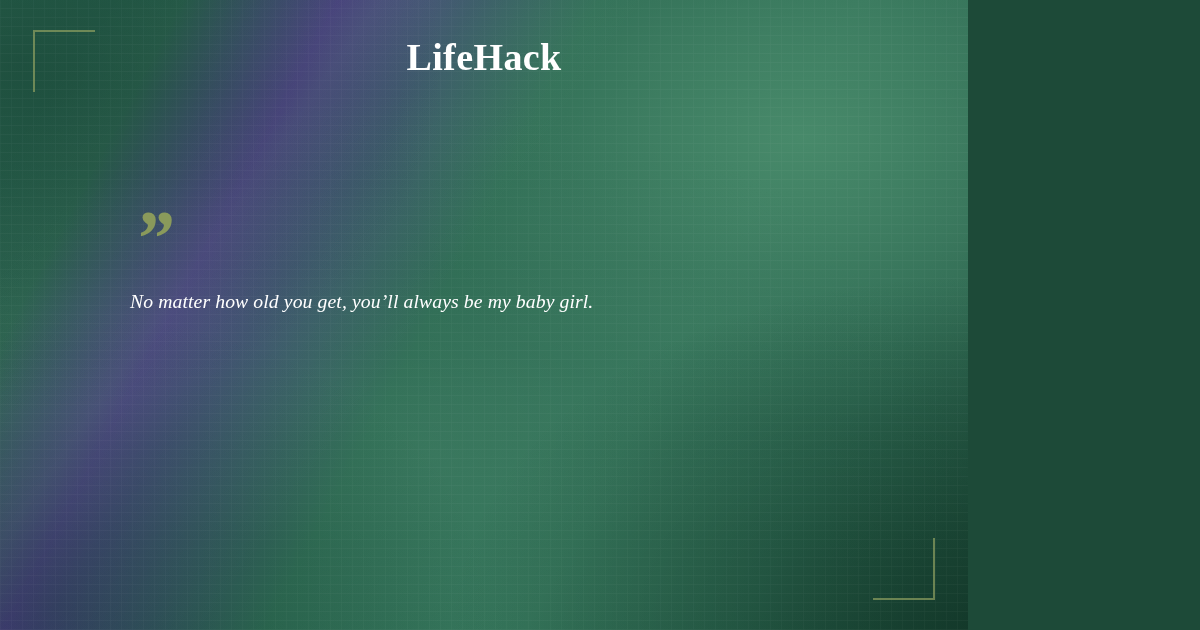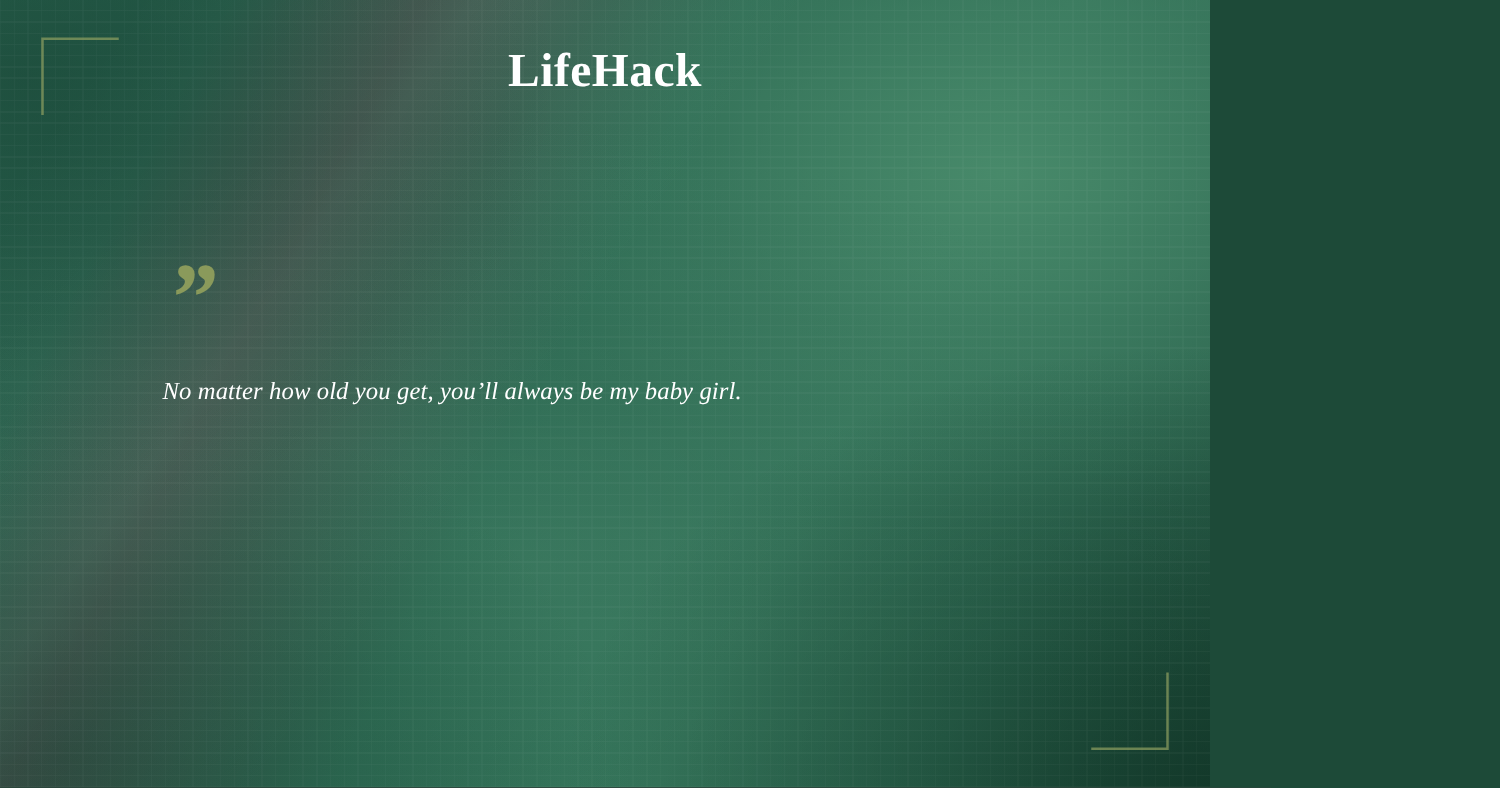--- a/index.html
+++ b/index.html
@@ -10,21 +10,21 @@
     overflow:hidden;
     background:#1d4a38;
   }
 
   
   .card {
     position:relative;
     width:968px; height:630px;
     overflow:hidden;
     font-family:"Liberation Serif", "DejaVu Serif", serif;
-    background-color:#404040;
+    background-color:#4c1d95;
   }
 
   
   .bg-layer {
     position:absolute;
     inset:0;
     pointer-events:none;
   }
 
   
@@ -153,21 +153,21 @@
     line-height:0.62;
     color:#8a9a5b;
     letter-spacing:-2px;
     display:block;
     height:54px;
     margin-left:4px;
   }
 
   .quote-text {
     display:block;
-    margin-top:32px;
+    margin-top:20px;
     font-family:"Liberation Serif", "DejaVu Serif", serif;
     font-style:italic;
     font-weight:400;
     font-size:39.5px;
     line-height:1.32;
     color:#ffffff;
     letter-spacing:0.1px;
     white-space:nowrap;
   }
 </style>

